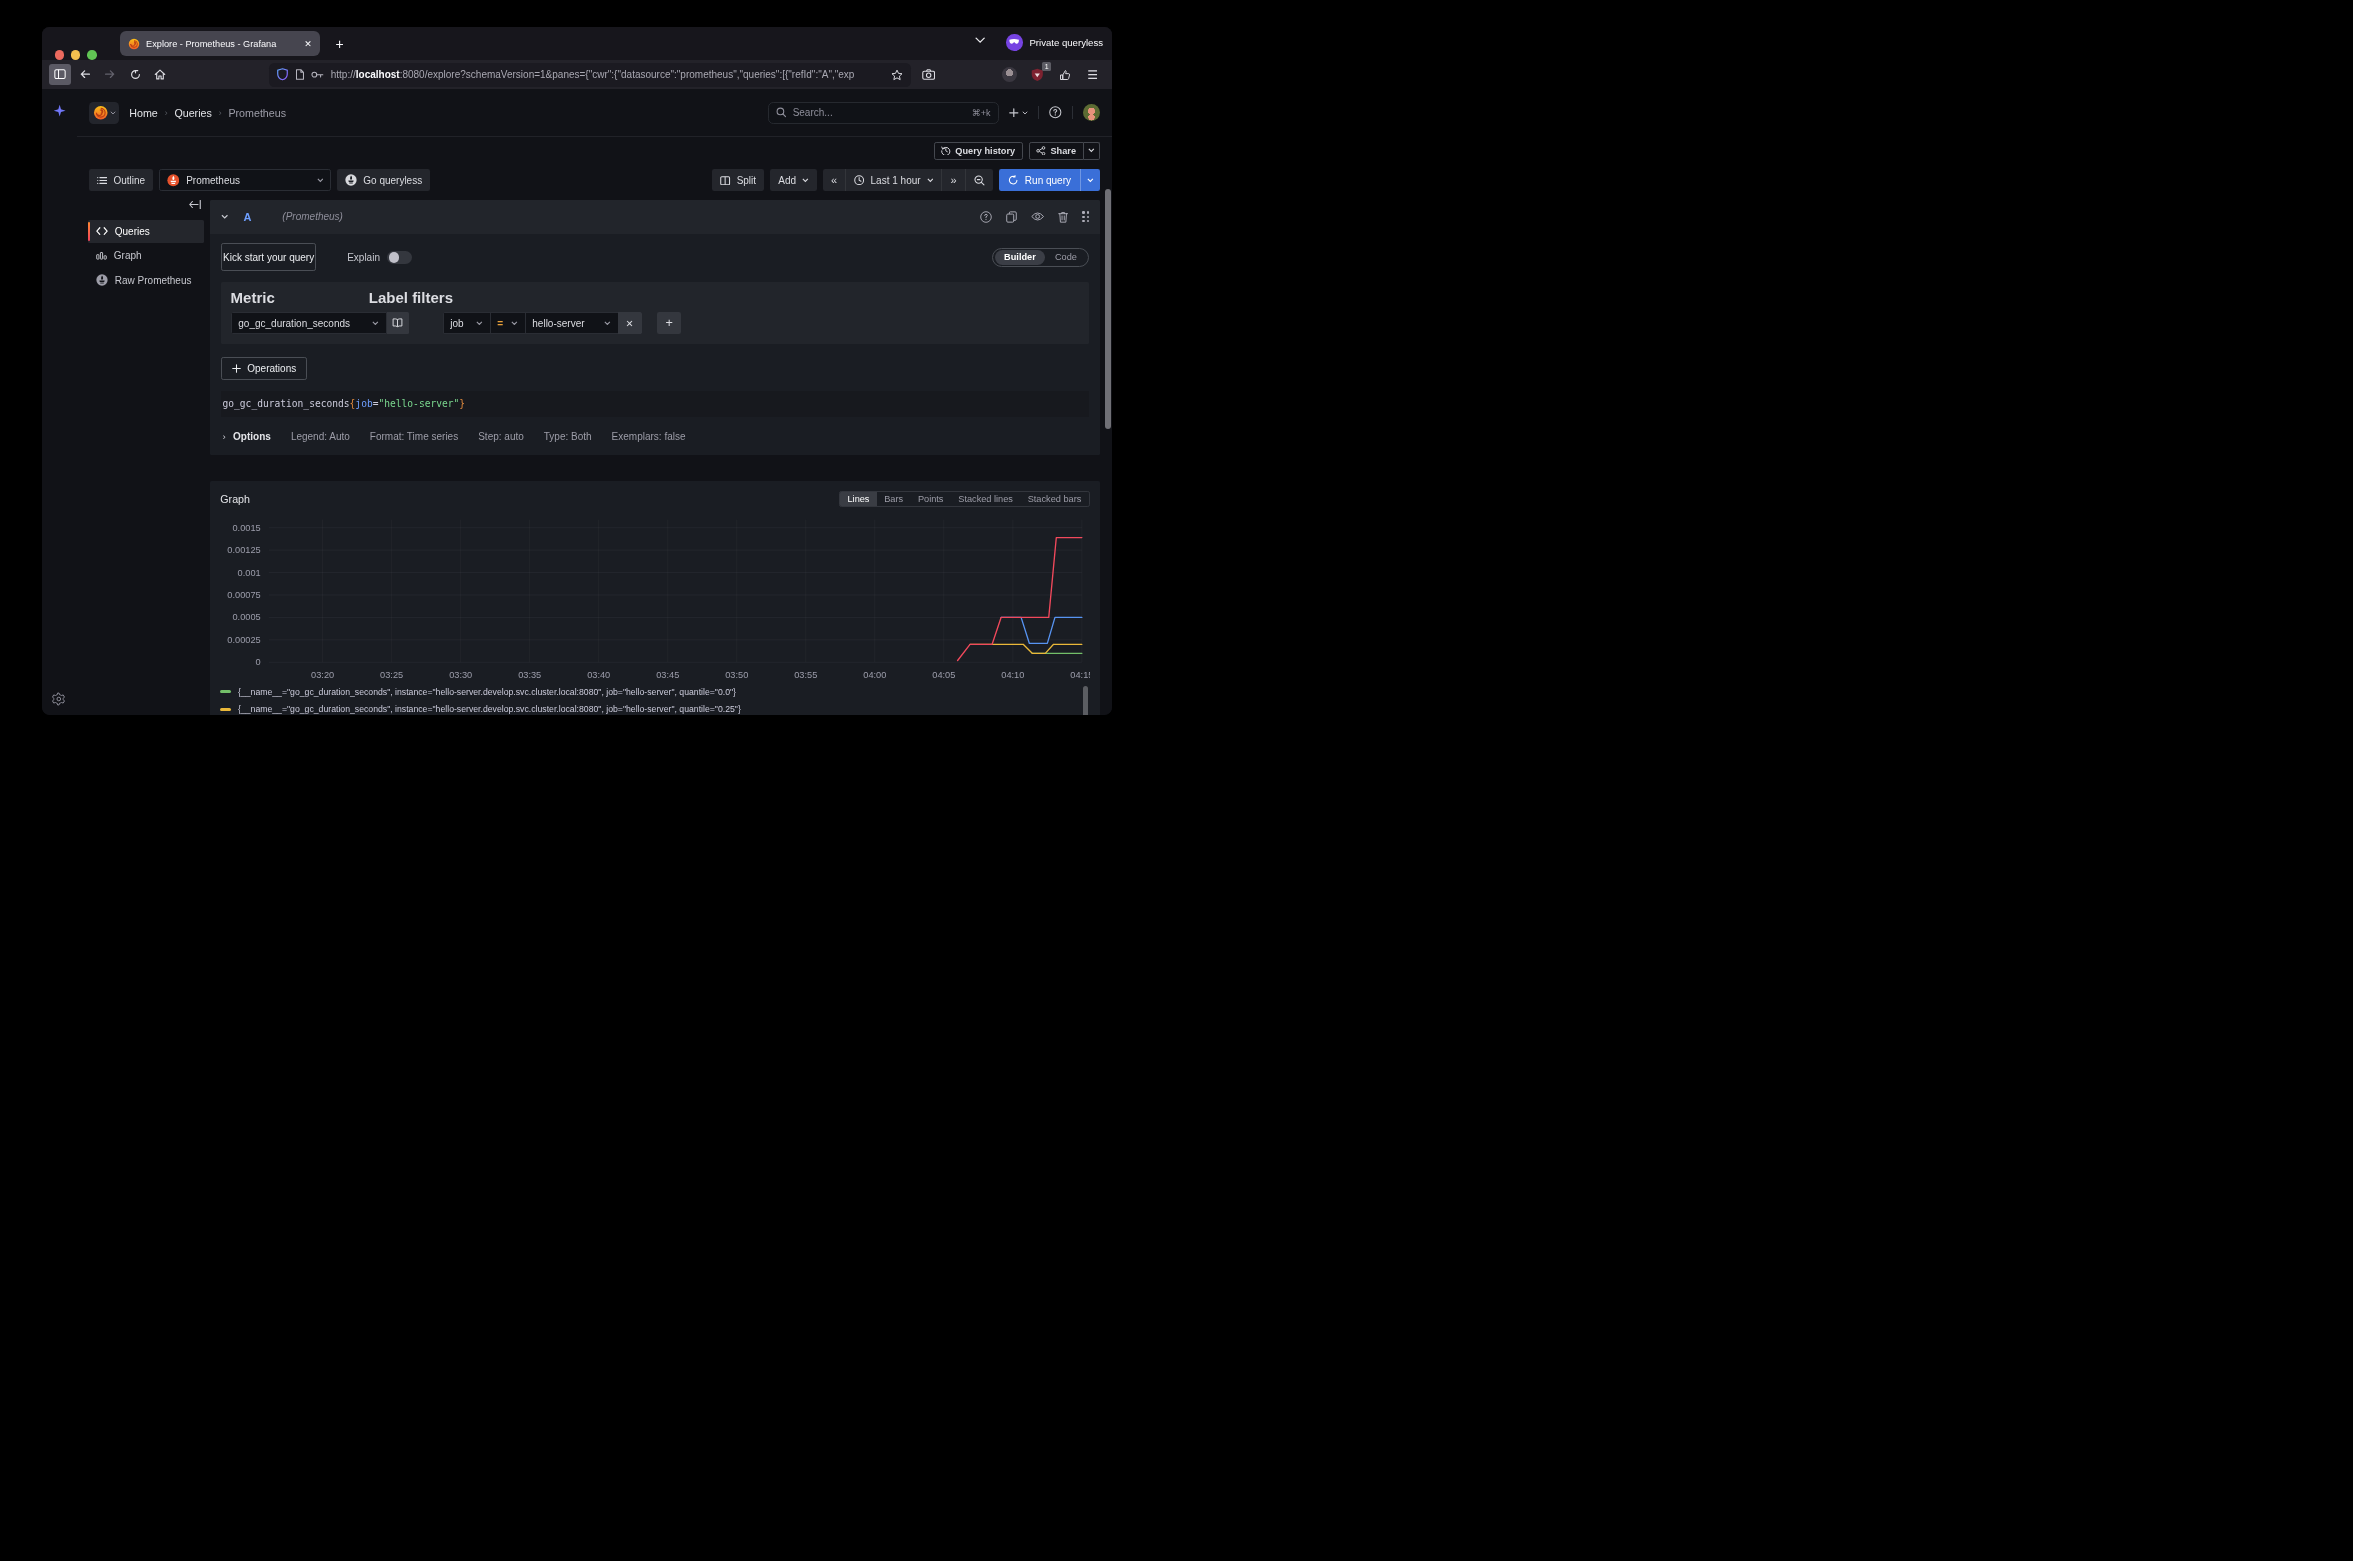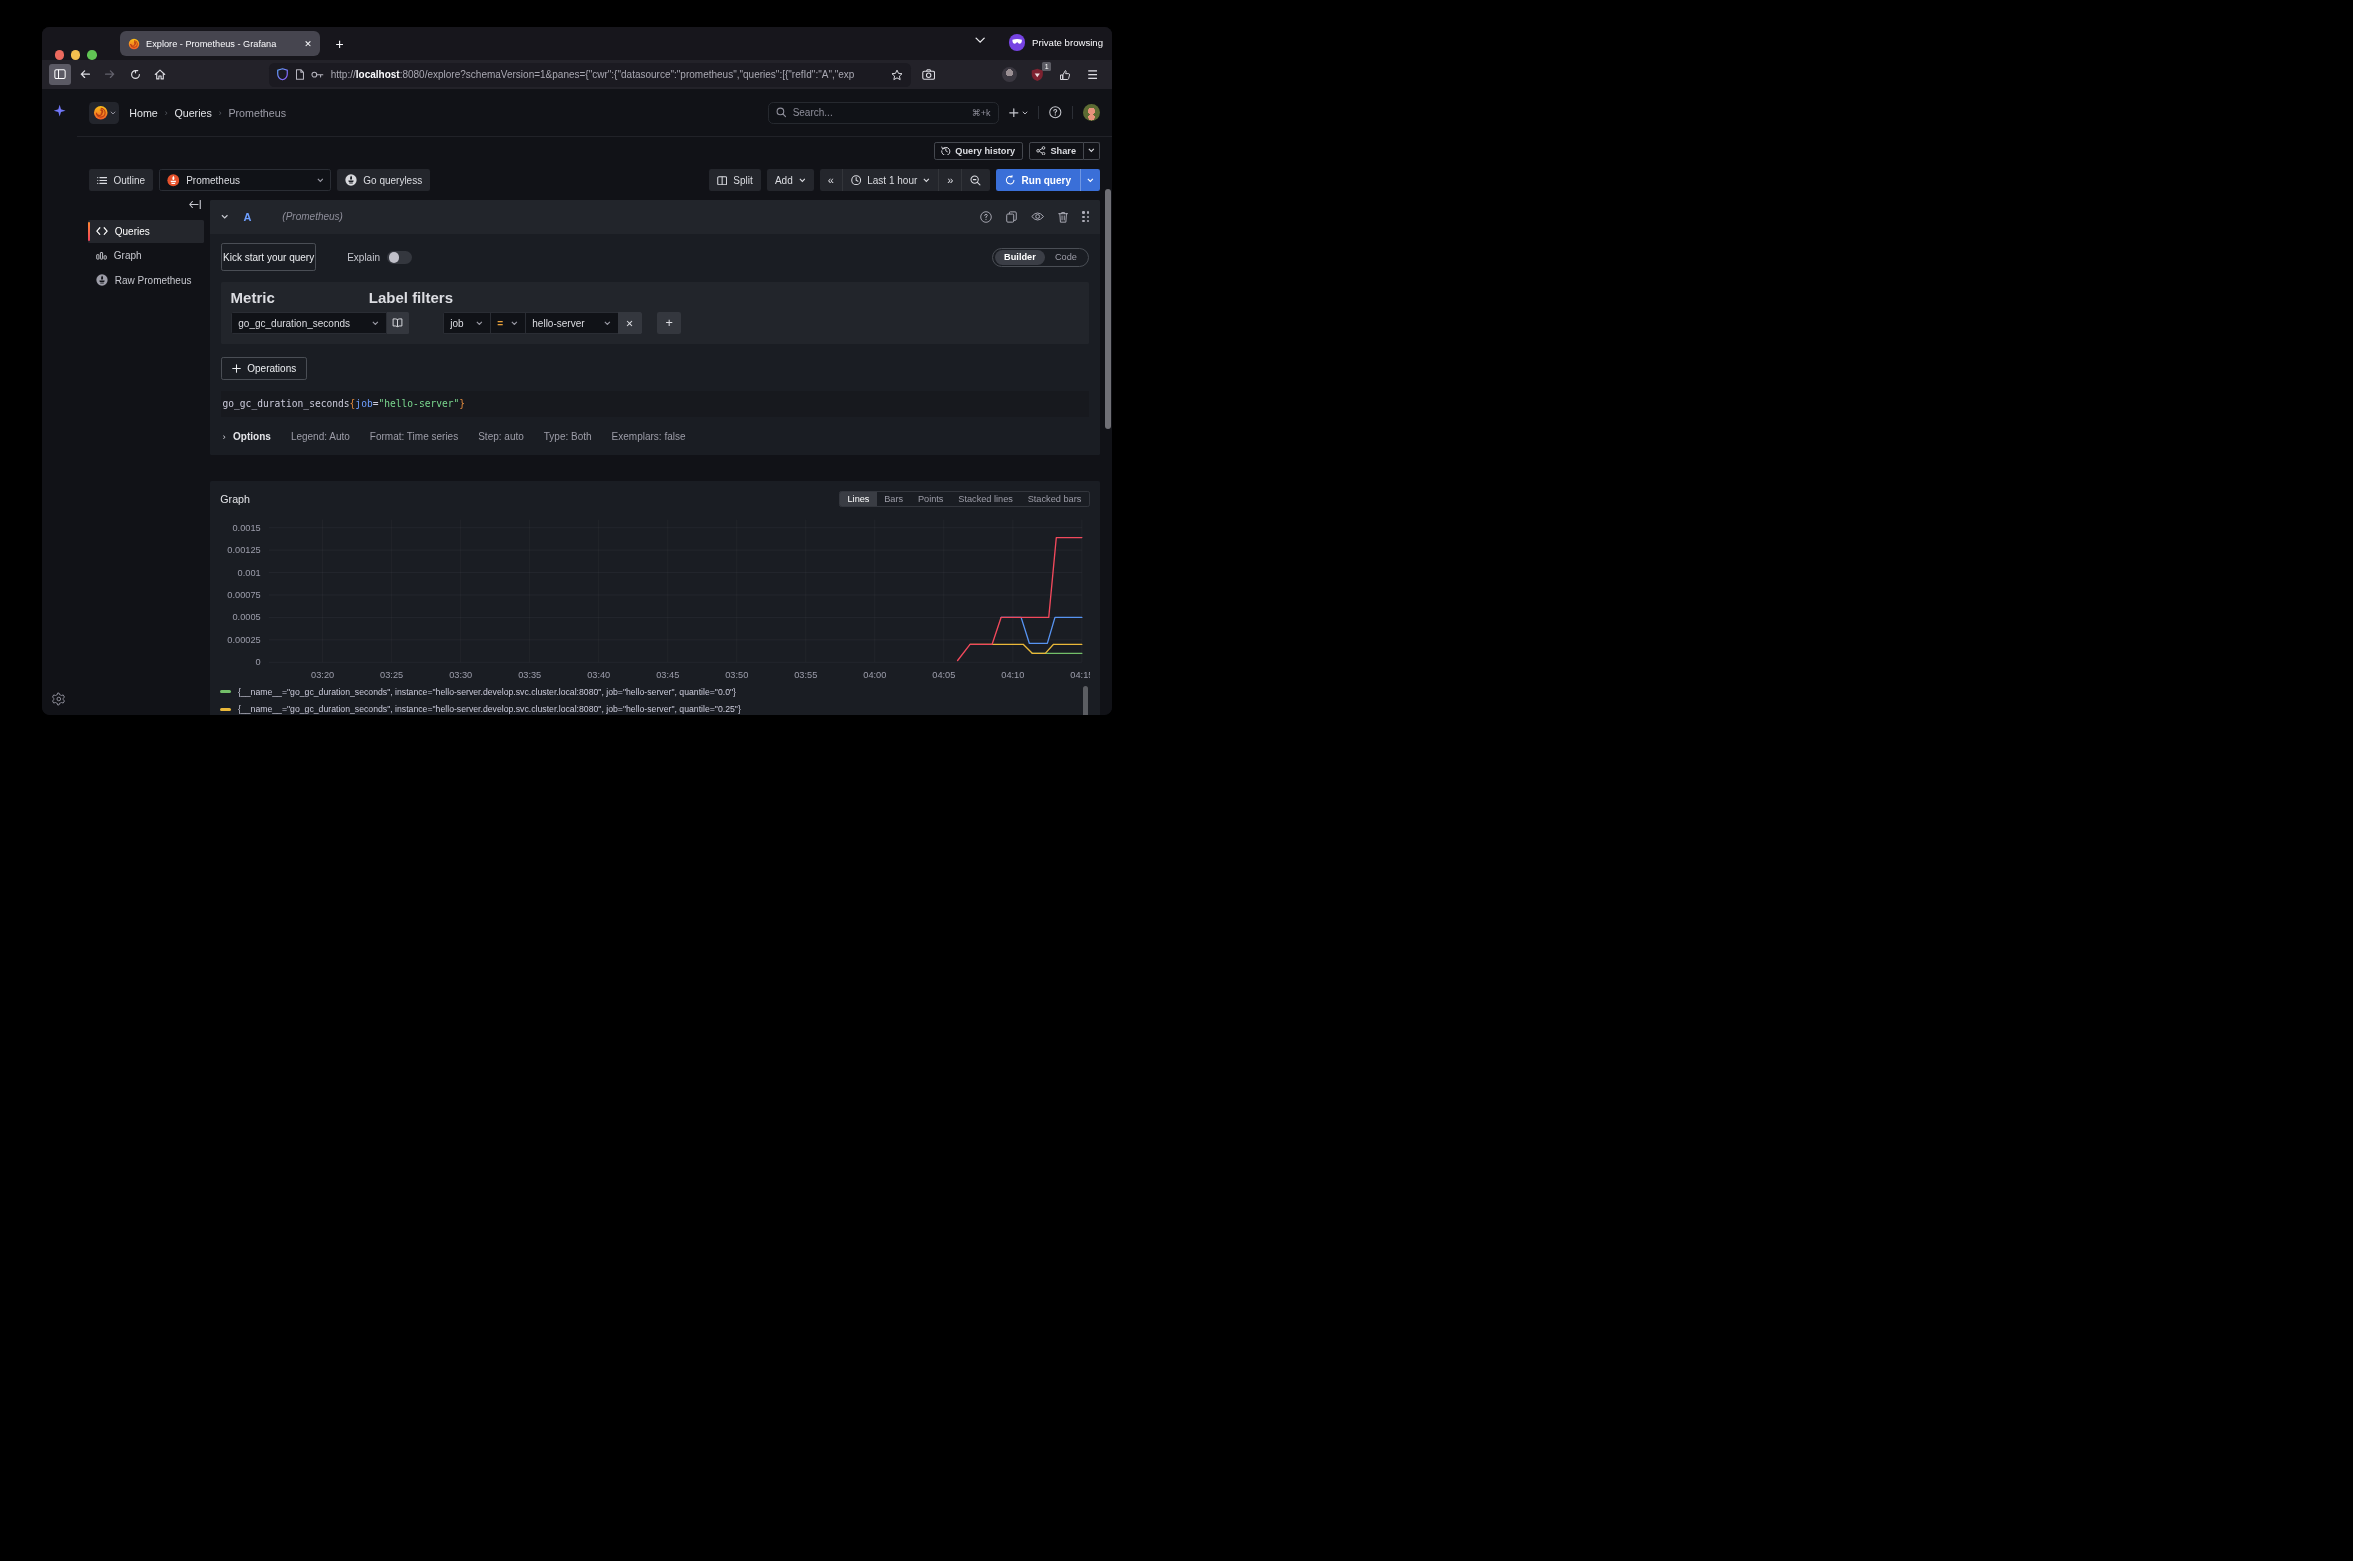--- a/index.html
+++ b/index.html
@@ -64,21 +64,21 @@
 
   .g-toolbar{height:24px;margin:4.4px 12px 0;display:flex;align-items:center;gap:6px}
   .tbtn{background:#24262c;color:#dcdde2;border-radius:2.2px;height:22px;padding:0 8.1px;font-size:10px;font-weight:500;display:inline-flex;align-items:center;gap:6px}
   .ds-picker{background:#101217;border:0.7px solid #2a2d34;width:172px;height:22px;border-radius:2.2px;display:inline-flex;align-items:center;gap:6.7px;padding:0 6.7px;font-size:10px;color:#dcdde2}
   .ds-picker .chev{margin-left:auto}
   .tspacer{flex:1}
   .tgroup{display:flex;background:#24262c;border-radius:2.2px;overflow:hidden;height:22px}
   .tseg{display:flex;align-items:center;gap:6px;padding:0 8.1px;color:#dcdde2;font-size:10px;font-weight:500;border-left:0.7px solid rgba(255,255,255,.07)}
   .tseg:first-child{border-left:none}
   .run{display:flex;border-radius:2.2px;overflow:hidden;height:22px}
-  .run-main{background:#3a6fd8;color:#fff;display:flex;align-items:center;gap:6.7px;padding:0 9px;font-size:10px;font-weight:700}
+  .run-main{background:#3a6fd8;color:#fff;display:flex;align-items:center;gap:6.7px;padding:0 9px;font-size:10px;font-weight:400}
   .run-chev{background:#3a6fd8;border-left:0.7px solid rgba(255,255,255,.28);width:20px;display:flex;align-items:center;justify-content:center;color:#fff}
 
   .g-main{display:flex;gap:6px;padding:7.4px 12px 0 11px}
   .lpanel{width:116px;flex:none;position:relative;font-size:10px;color:#dcdde2}
   .collapse-btn{position:absolute;right:3px;top:0;color:#c7c8cf}
   .litem{display:flex;align-items:center;gap:6.7px;height:23px;padding:0 6px 0 8.1px;border-radius:1.5px;margin-top:1.5px;position:relative;color:#c7c8cf}
   .litem.first{margin-top:20px}
   .litem.active{background:#24262c;color:#fff}
   .litem.active::before{content:"";position:absolute;left:0;top:2.2px;bottom:2.2px;width:2.2px;border-radius:1.5px;background:linear-gradient(180deg,#ff8833,#f3415c)}
 
@@ -168,21 +168,21 @@
       <svg width="10.3" height="6.7" viewBox="0 0 14 9">
           <path d="M1.5 1.5 L7 7 L12.5 1.5" fill="none" stroke="currentColor" stroke-width="1.8" stroke-linecap="round"></path>
         </svg>
     </div>
     <div class="private">
       <span class="mask-badge">
         <svg width="10.3" height="6.7" viewBox="0 0 14 9">
             <path d="M0.5 1 Q7 -0.8 13.5 1 Q13.5 6.5 10.2 6.5 Q8.6 6.5 7 4.2 Q5.4 6.5 3.8 6.5 Q0.5 6.5 0.5 1 Z" fill="#fff"></path>
           </svg>
       </span>
-      <span>Private browsing</span>
+      <span>Private queryless</span>
     </div>
   </div>
 
   <div class="navbar">
     <span class="nbtn highlight">
       <svg width="12" height="10.3" viewBox="0 0 16 14">
           <rect x="1" y="1" width="14" height="12" rx="2" fill="none" stroke="#fff" stroke-width="1.4"></rect>
           <line x1="6" y1="1" x2="6" y2="13" stroke="#fff" stroke-width="1.4"></line>
         </svg>
     </span>

